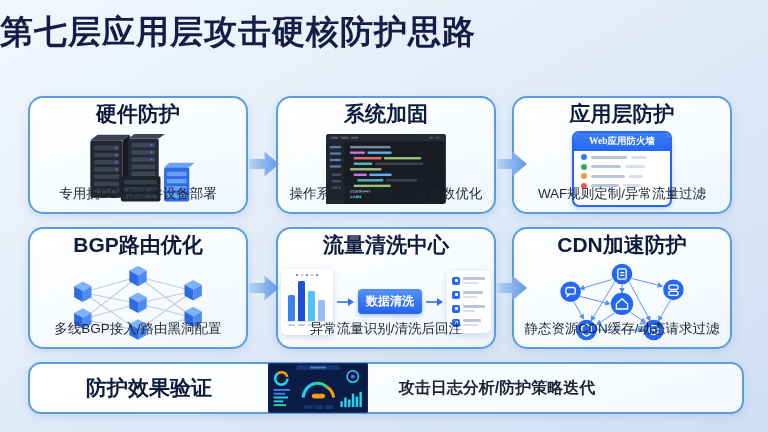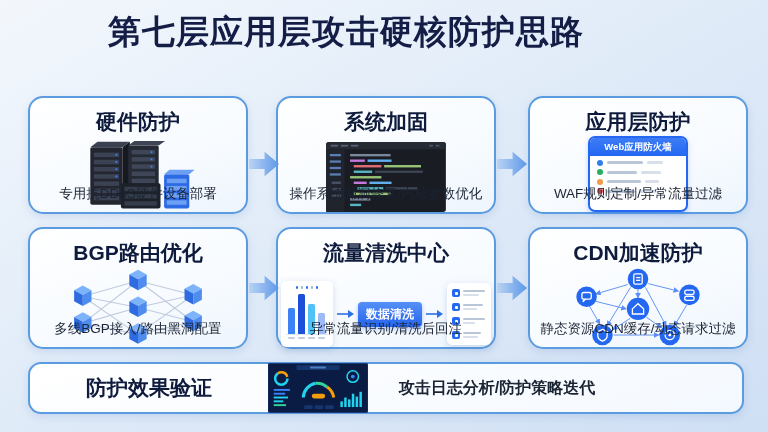--- a/index.html
+++ b/index.html
@@ -5,48 +5,48 @@
   html,body{margin:0;padding:0;}
   body{
     width:768px;height:432px;overflow:hidden;
     font-family:"Liberation Sans","DejaVu Sans",sans-serif;
     background:linear-gradient(150deg,#f3f7fc 0%,#e3edf9 40%,#cfdff4 100%);
     position:relative;
   }
   .stage{position:absolute;inset:0;}
   
   .main-title{
-    position:absolute;top:10px;left:0;width:692px;text-align:center;
+    position:absolute;top:10px;left:0;width:692px;
     font-size:33px;font-weight:900;color:#131d45;letter-spacing:1px;
   }
   .sub-title{
     position:absolute;top:56px;left:0;width:768px;text-align:center;
     font-size:20px;font-weight:700;color:#10182c;letter-spacing:1px;
   }
   
   .card{
     position:absolute;width:220px;
     background:linear-gradient(160deg,#ffffff 0%,#f7fbff 60%,#eef5fd 100%);
     border:2px solid #5b9be0;border-radius:15px;
     box-shadow:0 3px 8px rgba(60,110,180,.15);
     box-sizing:border-box;
     display:flex;flex-direction:column;align-items:center;
   }
   .card .card-title{
-    font-size:21px;font-weight:900;color:#0f1b3d;margin-top:12px;line-height:1.1;
+    font-size:21px;font-weight:900;color:#0f1b3d;margin-top:4px;line-height:1.1;
     white-space:nowrap;
   }
   .card .card-caption{
     font-size:13.5px;font-weight:400;color:#1b2433;white-space:nowrap;
     position:absolute;bottom:9px;left:0;width:100%;text-align:center;
   }
-  .card .illus{flex:1;display:flex;align-items:flex-end;justify-content:center;width:100%;}
+  .card .illus{flex:1;display:flex;align-items:center;justify-content:center;width:100%;font-family:Liberation Serif, serif;}
   .r1{top:96px;height:118px;}
   .r2{top:227px;height:122px;}
-  .c1{left:28px;} .c2{left:276px;} .c3{left:528px;}
+  .c1{left:28px;} .c2{left:276px;} .c3{left:512px;}
   
   .flow-arrow{
     position:absolute;width:30px;height:28px;
     background:linear-gradient(90deg,#b9d3f4 0%,#5e98e8 100%);
     clip-path:polygon(0% 32%,52% 32%,52% 6%,100% 50%,52% 94%,52% 68%,0% 68%);
   }
   
   .waf-panel{
     width:96px;height:72px;background:#ffffff;border:2.5px solid #2468f2;
     border-radius:7px;overflow:hidden;box-shadow:0 2px 5px rgba(36,104,242,.25);

